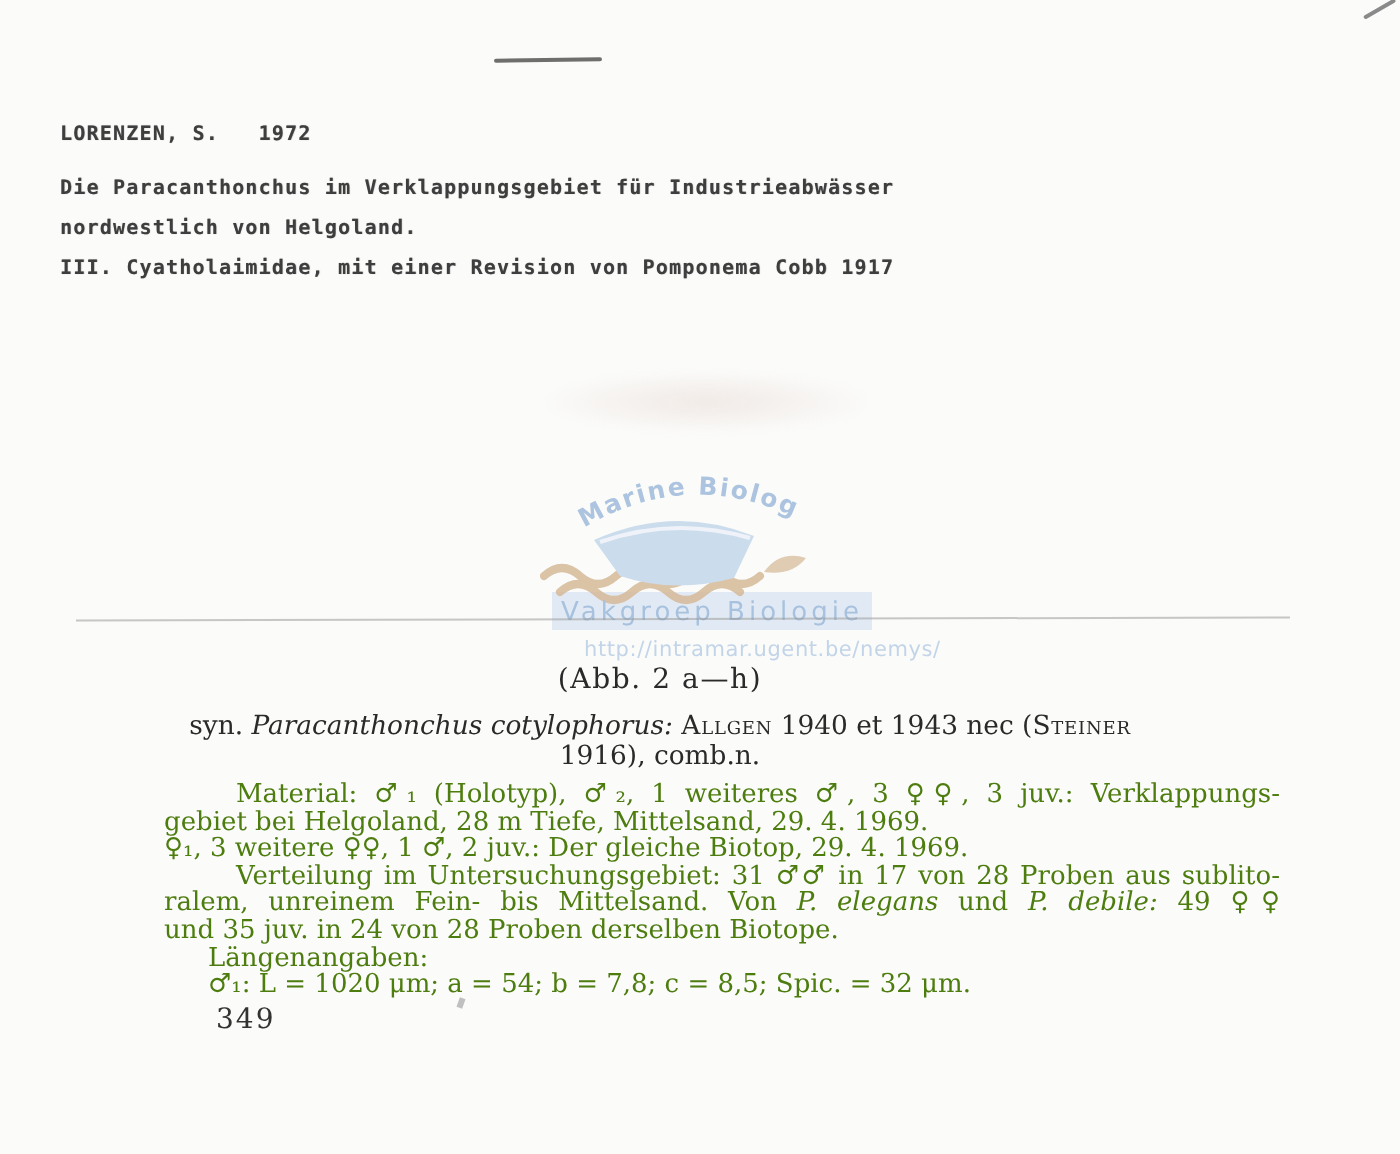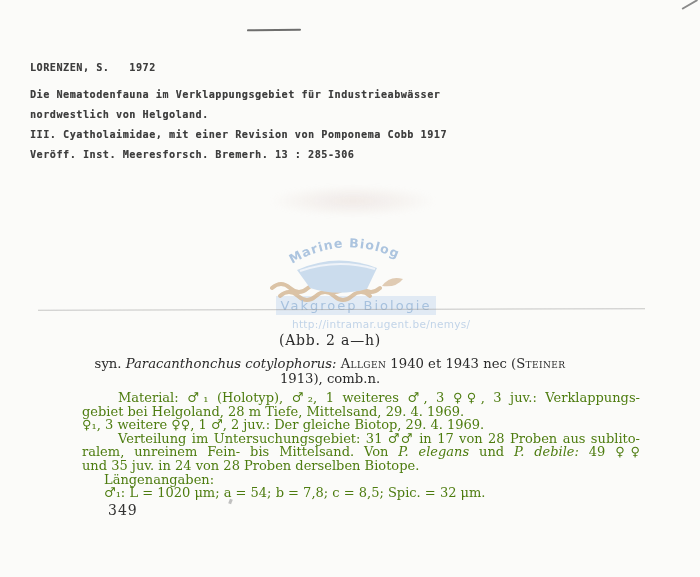--- a/index.html
+++ b/index.html
@@ -77,24 +77,23 @@
 <body>
 
 <div class="page">
 
   <div class="top-dash"></div>
   <div class="pen-stroke"></div>
   <div class="speck"></div>
 
   <div class="cite">
     <div class="cite-line first">LORENZEN, S.   1972</div>
-    <div class="cite-line">Die Nematodenfauna im Verklappungsgebiet für Industrieabwässer</div>
+    <div class="cite-line">Die Paracanthonchus im Verklappungsgebiet für Industrieabwässer</div>
     <div class="cite-line">nordwestlich von Helgoland.</div>
     <div class="cite-line">III. Cyatholaimidae, mit einer Revision von Pomponema Cobb 1917</div>
-    <div class="cite-line">Veröff. Inst. Meeresforsch. Bremerh. 13 : 285-306</div>
   </div>
 
   <div class="smudge"></div>
 
   <svg class="stamp" width="200" height="95" viewBox="0 0 200 95">
     <rect x="6" y="58" width="160" height="19" fill="#dfe9f4"></rect>
     <g fill="none" stroke="#d4b795" stroke-width="4" stroke-linecap="round" opacity="0.9">
       <path d="M 2 50 q 9 -8 18 0 t 18 0 t 18 0 t 18 0 t 18 0 t 18 0"></path>
       <path d="M 10 58 q 9 -8 18 0 t 18 0 t 18 0 t 18 0 t 18 0"></path>
     </g>
@@ -108,21 +107,21 @@
     <text x="86" y="72" text-anchor="middle" font-family="DejaVu Sans, sans-serif" font-size="13" letter-spacing="2" fill="#a0bddc">Vakgroep Biologie</text>
     <text x="22" y="90" font-family="DejaVu Sans, sans-serif" font-size="10.5" letter-spacing="0.3" fill="#bdd1e7">http://intramar.ugent.be/nemys/</text>
   </svg>
 
   <div class="rule"></div>
 
   <div class="center-col figref">(Abb. 2 a—h)</div>
 
   <div class="center-col synblock">
     <div><span>syn. </span><i>Paracanthonchus cotylophorus:</i><span> </span><span class="smallcaps">Allgen</span><span> 1940 et 1943 nec (</span><span class="smallcaps">Steiner</span></div>
-    <div>1913), comb.n.</div>
+    <div>1916), comb.n.</div>
   </div>
 
   <div class="body-col">
     <div class="bline indent just">Material: ♂₁ (Holotyp), ♂₂, 1 weiteres ♂, 3 ♀♀, 3 juv.: Verklappungs-</div>
     <div class="bline">gebiet bei Helgoland, 28 m Tiefe, Mittelsand, 29. 4. 1969.</div>
     <div class="bline">♀₁, 3 weitere ♀♀, 1 ♂, 2 juv.: Der gleiche Biotop, 29. 4. 1969.</div>
     <div class="bline indent just">Verteilung im Untersuchungsgebiet: 31 ♂♂ in 17 von 28 Proben aus sublito-</div>
     <div class="bline just"><span>ralem, unreinem Fein- bis Mittelsand. Von </span><span class="it">P. elegans</span><span> und </span><span class="it">P. debile:</span><span> 49 ♀♀</span></div>
     <div class="bline">und 35 juv. in 24 von 28 Proben derselben Biotope.</div>
     <div class="bline indent2">Längenangaben:</div>

